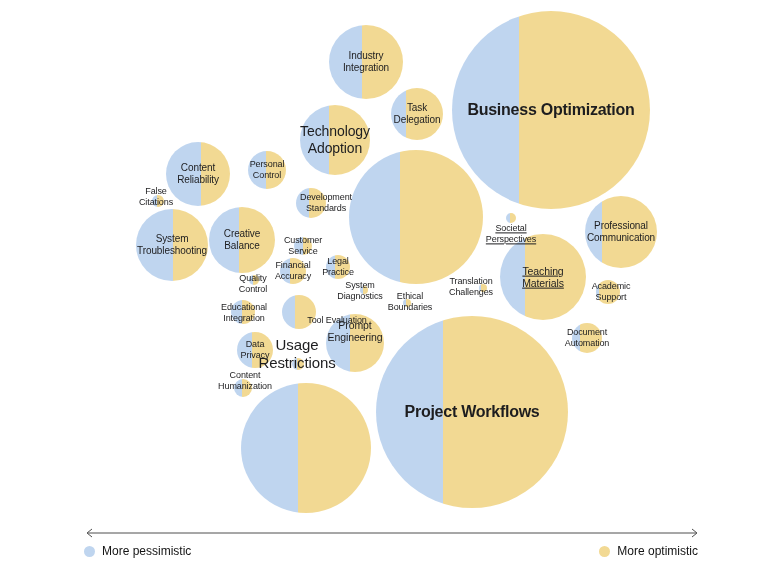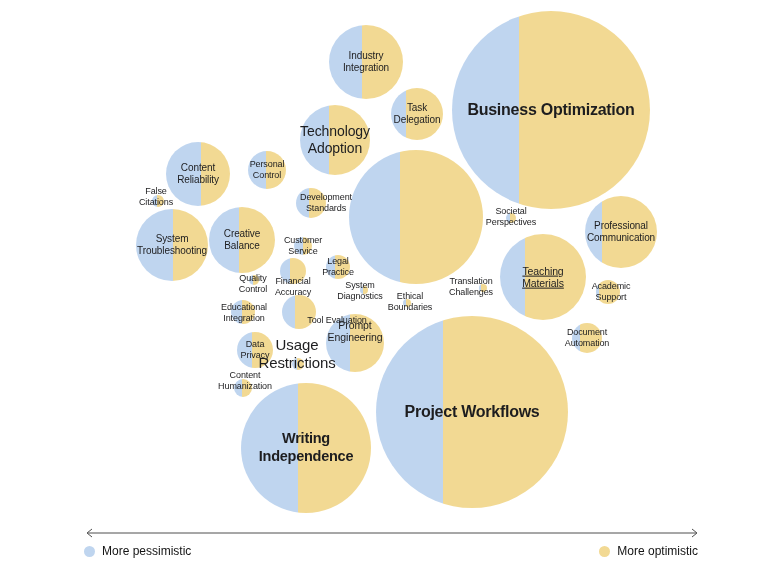--- a/index.html
+++ b/index.html
@@ -75,22 +75,20 @@
     <div class="bubble" style="left: 234px; top: 379px; width: 18px; height: 18px; background: linear-gradient(90deg, rgb(191, 213, 239) 45%, rgb(242, 217, 147) 45%);"></div>
     <div class="bubble" style="left: 152px; top: 195px; width: 12px; height: 12px; background: linear-gradient(90deg, rgb(191, 213, 239) 45%, rgb(242, 217, 147) 45%);"></div>
     <div class="bubble" style="left: 292px; top: 358px; width: 12px; height: 12px; background: linear-gradient(90deg, rgb(191, 213, 239) 40%, rgb(242, 217, 147) 40%);"></div>
     <div class="bubble" style="left: 249px; top: 275px; width: 10px; height: 10px; background: linear-gradient(90deg, rgb(191, 213, 239) 40%, rgb(242, 217, 147) 40%);"></div>
     <div class="bubble" style="left: 506px; top: 213px; width: 10px; height: 10px; background: linear-gradient(90deg, rgb(191, 213, 239) 40%, rgb(242, 217, 147) 40%);"></div>
     <div class="bubble" style="left: 360px; top: 286px; width: 8px; height: 8px; background: linear-gradient(90deg, rgb(191, 213, 239) 40%, rgb(242, 217, 147) 40%);"></div>
     <div class="bubble" style="left: 479px; top: 284px; width: 8px; height: 8px; background: linear-gradient(90deg, rgb(191, 213, 239) 30%, rgb(242, 217, 147) 30%);"></div>
     <div class="bubble" style="left: 403px; top: 299px; width: 8px; height: 8px; background: linear-gradient(90deg, rgb(191, 213, 239) 40%, rgb(242, 217, 147) 40%);"></div>
     <div class="bubble-label big" style="left: 551px; top: 110px; font-size: 16px;">Business Optimization</div>
     <div class="bubble-label big" style="left: 472px; top: 412px; font-size: 16px;">Project Workflows</div>
-    <div class="bubble-label big" style="left: 306px; top: 448px; font-size: 14.5px;">Writing
-Independence</div>
     <div class="bubble-label" style="left: 543px; top: 277px; font-size: 10.5px; text-decoration: underline;">Teaching
 Materials</div>
     <div class="bubble-label" style="left: 366px; top: 62px; font-size: 10px;">Industry
 Integration</div>
     <div class="bubble-label" style="left: 172px; top: 245px; font-size: 10px;">System
 Troubleshooting</div>
     <div class="bubble-label" style="left: 621px; top: 232px; font-size: 10px;">Professional
 Communication</div>
     <div class="bubble-label" style="left: 335px; top: 140px; font-size: 14px;">Technology
 Adoption</div>
@@ -104,39 +102,39 @@
 Delegation</div>
     <div class="bubble-label" style="left: 267px; top: 170px; font-size: 9px;">Personal
 Control</div>
     <div class="bubble-label" style="left: 255px; top: 350px; font-size: 9px;">Data
 Privacy</div>
     <div class="bubble-label" style="left: 301px; top: 320px; font-size: 9px; margin-left: 36px;">Tool Evaluation</div>
     <div class="bubble-label" style="left: 311px; top: 203px; font-size: 9px; margin-left: 15px;">Development
 Standards</div>
     <div class="bubble-label" style="left: 587px; top: 338px; font-size: 9px;">Document
 Automation</div>
-    <div class="bubble-label" style="left: 293px; top: 271px; font-size: 9px; margin-top: 16px;">Financial
+    <div class="bubble-label" style="left: 293px; top: 271px; font-size: 9px;">Financial
 Accuracy</div>
     <div class="bubble-label" style="left: 338px; top: 267px; font-size: 9px;">Legal
 Practice</div>
     <div class="bubble-label" style="left: 611px; top: 292px; font-size: 9px;">Academic
 Support</div>
     <div class="bubble-label" style="left: 244px; top: 313px; font-size: 9px;">Educational
 Integration</div>
     <div class="bubble-label" style="left: 303px; top: 246px; font-size: 9px;">Customer
 Service</div>
     <div class="bubble-label" style="left: 245px; top: 381px; font-size: 9px;">Content
 Humanization</div>
     <div class="bubble-label" style="left: 156px; top: 197px; font-size: 9px;">False
 Citations</div>
     <div class="bubble-label" style="left: 297px; top: 354px; font-size: 15px;">Usage
 Restrictions</div>
     <div class="bubble-label" style="left: 253px; top: 284px; font-size: 9px;">Quality
 Control</div>
-    <div class="bubble-label" style="left: 511px; top: 217px; font-size: 9px;">Societal
+    <div class="bubble-label" style="left: 511px; top: 234px; font-size: 9px; text-decoration: underline;">Societal
 Perspectives</div>
     <div class="bubble-label" style="left: 360px; top: 291px; font-size: 9px;">System
 Diagnostics</div>
     <div class="bubble-label" style="left: 471px; top: 287px; font-size: 9px;">Translation
 Challenges</div>
     <div class="bubble-label" style="left: 410px; top: 302px; font-size: 9px;">Ethical
 Boundaries</div>
   </div>
 
 </body></html>

